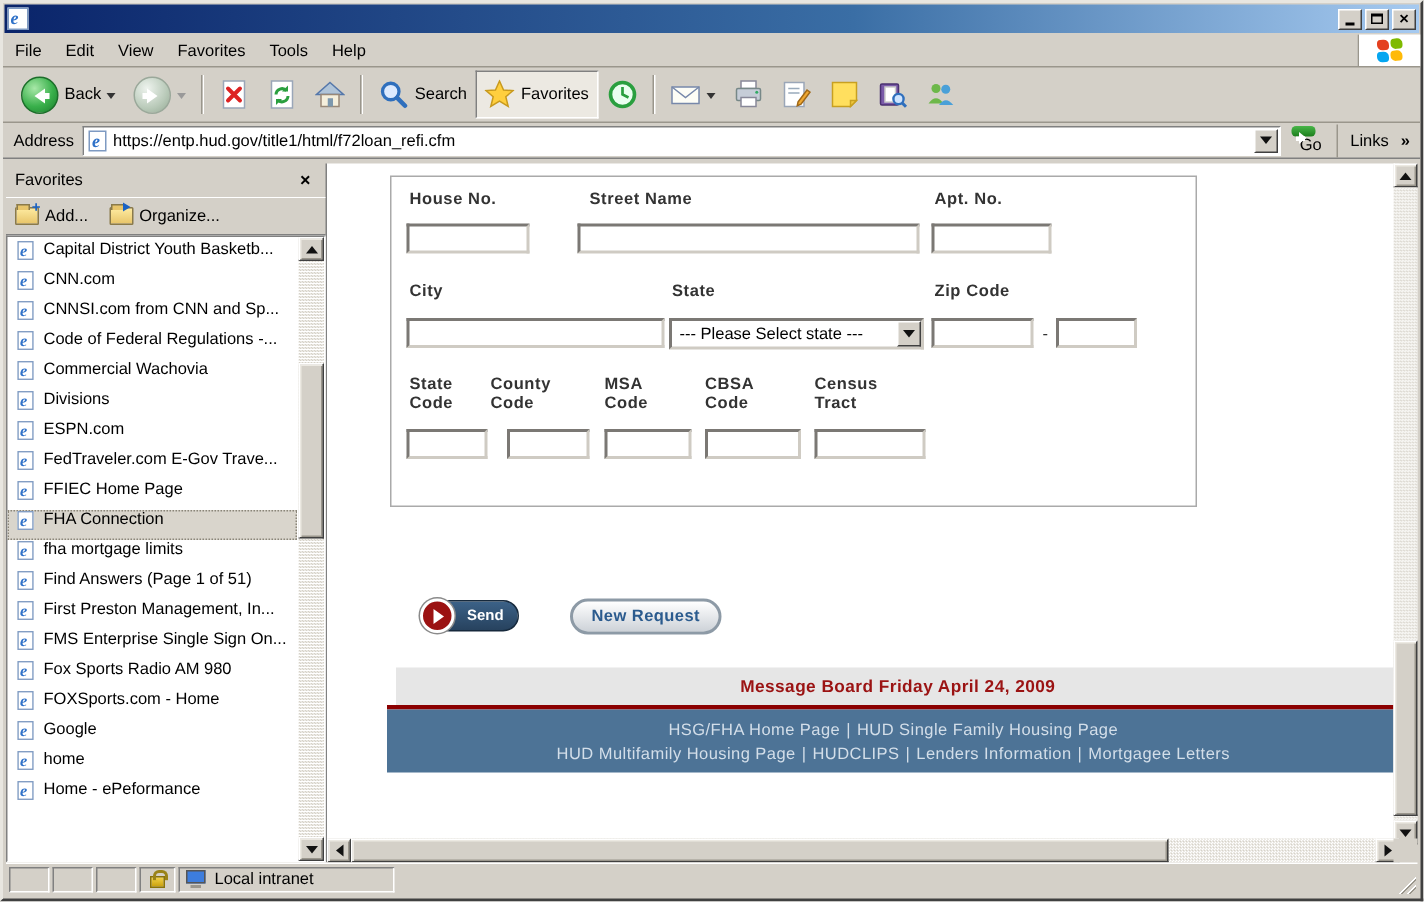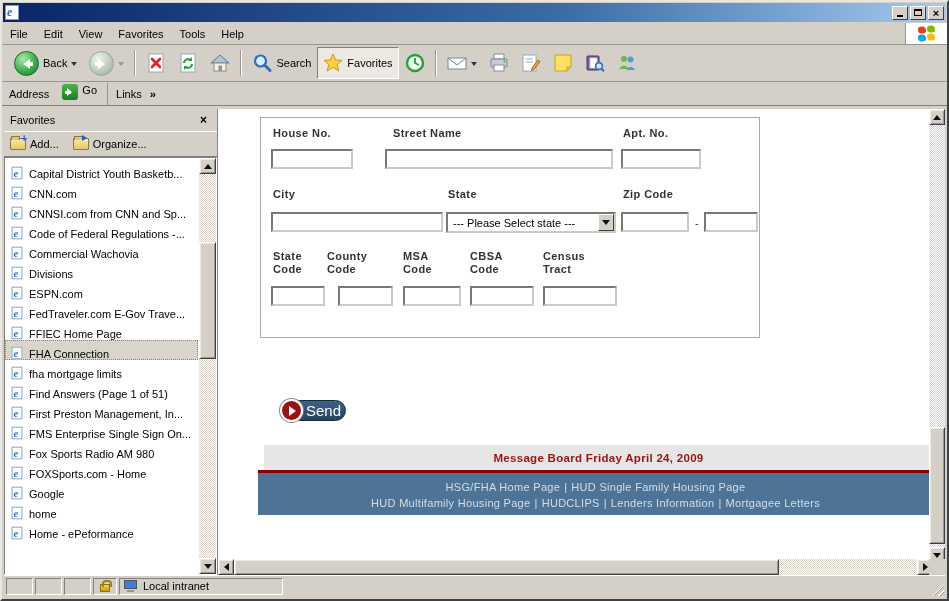--- a/index.html
+++ b/index.html
@@ -52,21 +52,21 @@
   .icon16 { width:20px; height:20px; flex:none; }
 
   
   .addressbar { height:24px; border-bottom:1px solid #808080; display:flex; align-items:center; padding:0 3px; }
   .addr-label { font-size:11px; padding:0 6px 0 4px; }
   .addr-input { flex:1; height:20px; background:#fff; border:1px solid; border-color:#808080 #fff #fff #808080;
                 display:flex; align-items:center; padding-left:3px; position:relative; }
   .addr-input .url { font-size:11px; margin-left:4px; white-space:nowrap; }
   .addr-drop { position:absolute; right:1px; top:1px; bottom:1px; width:16px; background:#d4d0c8;
                border:1px solid; border-color:#fff #404040 #404040 #fff; display:flex; align-items:center; justify-content:center; }
-  .go-btn { display:flex; align-items:flex-start; margin:0 4px; padding:1px 6px 1px 3px; height:21px; }
+  .go-btn { display:flex; align-items:flex-end; margin:0 4px; padding:1px 6px 1px 3px; height:21px;flex-direction:column; }
   .go-ico { width:16px; height:16px; border-radius:3px; background:linear-gradient(#49b649,#1c7e1c); position:relative; margin-right:4px; }
   .go-ico::before { content:""; position:absolute; left:3px; top:6.5px; width:6px; height:3px; background:#fff; }
   .go-ico::after { content:""; position:absolute; right:2px; top:3.5px; border:4.5px solid transparent; border-left:5px solid #fff; }
   .go-lbl, .links-lbl { font-size:11px; }
   .links { display:flex; align-items:center; border-left:1px solid #9a968c; padding:0 4px 0 8px; height:22px; }
   .chev { font-size:11px; font-weight:bold; margin-left:8px; }
 
   
   .main { position:absolute; top:107px; left:2px; right:2px; bottom:24px; display:flex; }
 
@@ -77,21 +77,21 @@
                font-size:12px; font-weight:bold; }
   .fav-actions { height:26px; display:flex; align-items:center; gap:14px; padding:0 6px;
                  border-bottom:1px solid #808080; box-shadow:0 1px 0 #fff inset; }
   .fav-act { display:flex; align-items:center; gap:4px; font-size:11px; }
   .folder { width:16px; height:12px; background:linear-gradient(#fdeaa0,#e8c56a); border:1px solid #8a7a4a; border-radius:1px; position:relative; }
   .folder::before { content:""; position:absolute; top:-3px; left:0; width:7px; height:3px; background:#e8c56a; border:1px solid #8a7a4a; border-bottom:none; }
   .folder.add::after { content:"+"; position:absolute; right:-2px; top:-6px; color:#1a62c4; font-weight:bold; font-size:10px; }
   .folder.org::after { content:""; position:absolute; right:-2px; top:-4px; border:3px solid transparent; border-left:5px solid #1a62c4; }
   .fav-list { position:relative; flex:1; background:#fff; border:1px solid; border-color:#808080 #fff #fff #808080; overflow:hidden; }
   .fav-rows { position:absolute; top:2px; left:0; right:18px; }
-  .fav-row { height:20px; display:flex; align-items:flex-end; gap:6px; padding:0 2px 0 6px; font-size:11px; white-space:nowrap; overflow:hidden; }
+  .fav-row { height:20px; display:flex; align-items:flex-start; gap:6px; padding:0 2px 0 6px; font-size:11px; white-space:nowrap; overflow:hidden; }
   .fav-row .epage { transform:scale(.9); }
   .fav-row.selected { background:#d9d5cc; outline:1px dotted #8a8578; outline-offset:-1px; }
 
   
   .sb-track { background:#fff; background-image:conic-gradient(#d6d2c8 25%, transparent 0 50%, #d6d2c8 0 75%, transparent 0); background-size:2px 2px; }
   .sb-btn { background:#d4d0c8; border:1px solid; border-color:#fff #404040 #404040 #fff; box-shadow:inset 1px 1px 0 #ece9e2, inset -1px -1px 0 #9a968c;
             display:flex; align-items:center; justify-content:center; }
   .sb-thumb { background:#d4d0c8; border:1px solid; border-color:#fff #404040 #404040 #fff; box-shadow:inset 1px 1px 0 #ece9e2, inset -1px -1px 0 #9a968c; }
   .t-up{width:0;height:0;border:4px solid transparent;border-bottom:5px solid #111;margin-top:-4px}
   .t-down{width:0;height:0;border:4px solid transparent;border-top:5px solid #111;margin-bottom:-4px}
@@ -112,33 +112,33 @@
   .v-scroll .track { position:absolute; top:16px; bottom:16px; left:0; right:0; }
   .v-scroll .thumb { position:absolute; top:318px; left:0; right:0; height:117px; }
   .h-scroll { position:absolute; left:0; bottom:0; height:16px; width:715px; }
   .h-scroll .left { position:absolute; left:0; top:0; bottom:0; width:16px; }
   .h-scroll .right { position:absolute; right:0; top:0; bottom:0; width:16px; }
   .h-scroll .track { position:absolute; left:16px; right:16px; top:0; bottom:0; }
   .h-scroll .thumb { position:absolute; left:16px; width:545px; top:0; bottom:0; }
   .corner { position:absolute; right:0; bottom:0; width:16px; height:16px; background:#d4d0c8; }
 
   
-  .form-box { position:absolute; left:42px; top:8px; width:500px; height:221px; background:#fff; border:1px solid #aaa; }
+  .form-box { position:absolute; left:42px; top:8px; width:538px; height:221px; background:#fff; border:1px solid #aaa; }
   .flabel { position:absolute; font-size:11px; font-weight:bold; color:#333; letter-spacing:.4px; line-height:13px; }
   .tin { position:absolute; height:20px; background:#fff; border:2px inset #cfcbc3; font-size:11px; padding:0 2px; }
   .selectbox { position:absolute; height:21px; background:#fff; border:2px inset #cfcbc3; display:flex; align-items:center; }
   .selectbox .sel-text { flex:1; font-size:11px; padding-left:5px; white-space:nowrap; overflow:hidden; }
   .sel-btn { width:16px; height:100%; background:#d4d0c8; border:1px solid; border-color:#fff #404040 #404040 #fff;
              display:flex; align-items:center; justify-content:center; flex:none; }
   .zip-dash { position:absolute; font-size:11px; color:#333; }
 
   
   .send-btn { position:absolute; left:62px; top:290px; width:66px; height:23px; }
   .send-pill { position:absolute; left:9px; top:1px; right:0; bottom:1px; background:linear-gradient(#3c6288,#27425e);
-               border:1px solid #16293c; border-radius:11px; color:#fff; font-weight:normal; font-size:15px;
+               border:1px solid #16293c; border-radius:11px; color:#fff; font-weight:bold; font-size:10px;
                display:flex; align-items:center; justify-content:center; padding-left:12px; }
   .send-circ { position:absolute; left:0; top:0; width:23px; height:23px; border-radius:50%; background:#9b1212;
                border:2px solid #fff; box-shadow:0 0 0 1px #8a8a8a; display:flex; align-items:center; justify-content:center; }
   .send-circ::after { content:""; border:5px solid transparent; border-left:7px solid #fff; margin-left:6px; }
   .newreq-btn { position:absolute; left:162px; top:290px; width:101px; height:24px; border-radius:12px;
                 background:linear-gradient(#ffffff,#cdd2d8); border:2px solid #8d9aa6; color:#2b5b8e;
                 font-weight:bold; font-size:11px; display:flex; align-items:center; justify-content:center; letter-spacing:.3px; }
 
   
   .msg-bar { position:absolute; left:46px; top:336px; width:669px; height:25px; background:#e6e6e6;
@@ -148,21 +148,21 @@
   .blue-footer { position:absolute; left:40px; top:364px; width:675px; height:42px; background:#4d7396;
                  color:#d3dee9; font-size:11px; text-align:center; padding-top:6px; line-height:16px; letter-spacing:.3px; }
   .blue-footer a, .blue-footer .flink { color:#d3dee9; text-decoration:none; }
   .fsep { padding:0 4px; }
 
   
   .statusbar { position:absolute; left:2px; right:2px; bottom:2px; height:22px; background:#d4d0c8;
                border-top:1px solid #fff; display:flex; align-items:center; padding:2px 2px 3px 2px; gap:2px; }
   .pane { height:17px; border:1px solid; border-color:#808080 #fff #fff #808080; display:flex; align-items:center; padding:0 4px; }
   .pane.p-sm { width:27px; } .pane.p-lock { width:24px; justify-content:center; }
-  .pane.p-zone { width:164px; gap:5px; font-size:11px; }
+  .pane.p-zone { width:144px; gap:5px; font-size:11px; }
   .lock { position:relative; width:10px; height:8px; background:linear-gradient(#f3d34a,#c9a00e); border:1px solid #8a7308; margin-top:4px; }
   .lock::before { content:""; position:absolute; left:1px; top:-5px; width:6px; height:5px; border:2px solid #9a8318; border-bottom:none; border-radius:4px 4px 0 0; }
   .zone-ico { width:14px; height:12px; position:relative; }
   .zone-ico .scr { position:absolute; left:0; top:0; width:13px; height:9px; background:#3d7ddd; border:1px solid #555; }
   .zone-ico .base { position:absolute; left:3px; bottom:0; width:7px; height:2px; background:#9a968c; }
   .grip { position:absolute; right:1px; bottom:1px; width:13px; height:13px;
           background:repeating-linear-gradient(135deg, transparent 0 2px, #fff 2px 3px, #9a968c 3px 4px);
           clip-path:polygon(100% 0, 100% 100%, 0 100%); }
 </style>
 </head>
@@ -304,20 +304,27 @@
         <circle cx="7" cy="6" r="3" fill="#6db84a"></circle>
           <path d="M2 16 q5 -7 10 0 z" fill="#6db84a"></path>
         <circle cx="13.5" cy="6.5" r="3" fill="#4aa0d8"></circle>
           <path d="M9 17 q4.5 -6.5 9.5 0 z" fill="#4aa0d8"></path>
       </svg>
     </span>
   </div>
 
   <div class="addressbar">
     <span class="addr-label">Address</span>
+    <span class="addr-input">
+      <span class="epage"></span>
+      <span class="url">https://entp.hud.gov/title1/html/f72loan_refi.cfm</span>
+      <span class="addr-drop">
+          <span class="t-down"></span>
+        </span>
+    </span>
     <span class="go-btn">
       <span class="go-ico"></span>
       <span class="go-lbl">Go</span>
     </span>
     <span class="links">
       <span class="links-lbl">Links</span>
       <span class="chev">»</span>
     </span>
   </div>
 
@@ -466,20 +473,21 @@
           <input class="tin" style="left: 77px; top: 168px; width: 55px;">
           <input class="tin" style="left: 142px; top: 168px; width: 58px;">
           <input class="tin" style="left: 209px; top: 168px; width: 64px;">
           <input class="tin" style="left: 282px; top: 168px; width: 74px;">
         </div>
 
         <span class="send-btn">
           <span class="send-pill">Send</span>
           <span class="send-circ"></span>
         </span>
+        <span class="newreq-btn">New Request</span>
 
         <div class="msg-bar">
           <span class="msg-text">Message Board Friday April 24, 2009</span>
         </div>
         <div class="red-line"></div>
         <div class="blue-footer">
           <div>
             <span class="flink">HSG/FHA Home Page</span><span class="fsep">|</span><span class="flink">HUD Single Family Housing Page</span>
           </div>
           <div>

